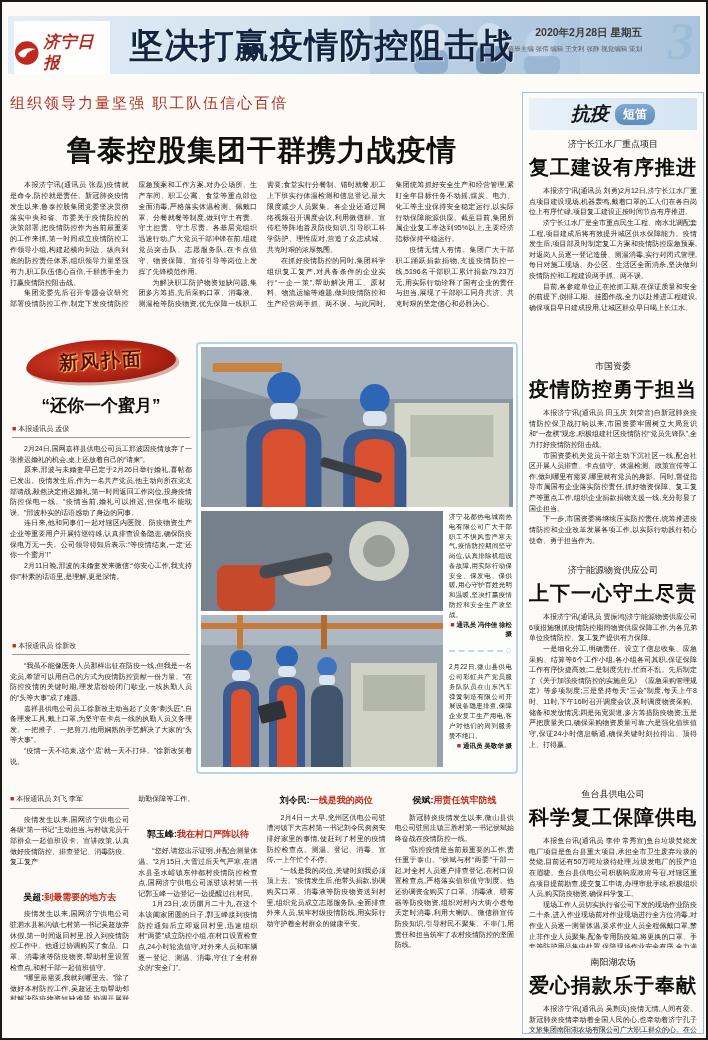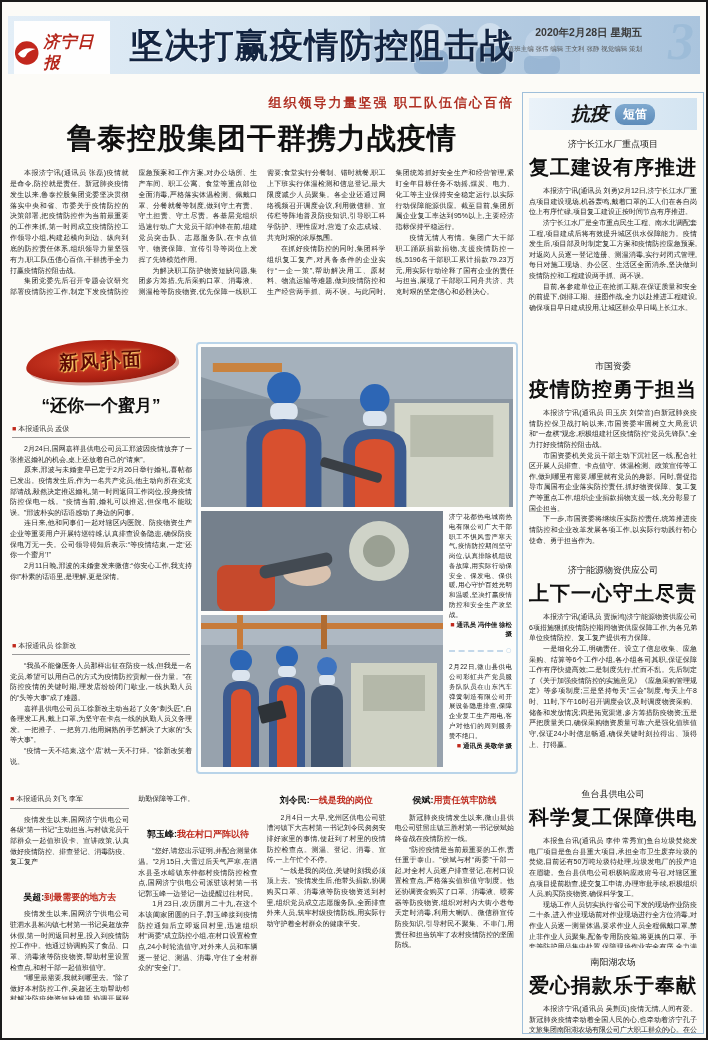--- a/index.html
+++ b/index.html
@@ -12,22 +12,22 @@
   .logo-box{position:absolute;left:6px;top:5px;width:96px;height:64px;background:#fefefe;display:flex;align-items:center;justify-content:center;gap:4px;}
   .logo-name{color:#b5261b;font-weight:bold;font-size:16px;font-family:"Liberation Serif",serif;font-style:italic;letter-spacing:1px;}
   .mast-title{position:absolute;left:104px;top:7px;width:420px;text-align:center;font-size:34px;font-weight:900;
               color:#132440;font-family:"Liberation Sans",sans-serif;letter-spacing:1px;text-shadow:1px 1px 0 rgba(255,255,255,.6);white-space:nowrap;}
   .mast-date{position:absolute;right:58px;top:10px;text-align:right;}
   .mast-date .d1{font-size:10.5px;color:#3a3a3a;font-weight:bold;}
   .mast-date .d2{font-size:6.5px;color:#555;margin-top:5px;}
   .page-num{position:absolute;right:6px;top:-4px;font-size:52px;font-weight:900;font-style:italic;color:#9dbcd8;font-family:"Liberation Serif",serif;}
   
   .lead{left:8px;top:92px;width:504px;}
-  .lead .kicker{text-align:right;font-size:13px;font-weight:bold;color:#b03125;letter-spacing:2px;}
-  .lead .headline{text-align:center;font-size:29px;font-weight:900;color:#101010;margin-top:7px;letter-spacing:1px;white-space:nowrap;}
+  .lead .kicker{text-align:left;font-size:15px;font-weight:normal;color:#b03125;letter-spacing:2px;}
+  .lead .headline{text-align:center;font-size:29px;font-weight:900;color:#101010;margin-top:18px;letter-spacing:1px;white-space:nowrap;}
   .lead .body{margin-top:9px;column-count:4;column-gap:10px;font-size:7px;line-height:1.55;text-align:justify;height:180px;overflow:hidden;color:#1e1e1e;}
   p.np{margin:0;text-indent:2em;}
   
   .rightcol{left:520px;top:90px;width:182px;height:942px;border:1px solid #9fbfda;box-sizing:border-box;padding:5px 6px;overflow:hidden;background:#fcfbf7;}
   .badge-row{display:flex;align-items:center;justify-content:center;gap:6px;background:linear-gradient(90deg,#eaf2f9,#d3e4f1);padding:3px 0;}
   .badge-black{font-size:19px;font-weight:900;font-style:italic;color:#151515;font-family:"Liberation Serif",serif;}
   .badge-blue{font-size:12px;font-weight:bold;color:#fff;background:linear-gradient(#7fa9cf,#5d8cba);padding:2px 8px;border-radius:9px;}
   .r-art{margin-top:8px;}
   .r-kicker{text-align:center;font-size:9px;color:#222;}
   .r-head{text-align:right;font-size:20px;font-weight:900;color:#0e0e0e;font-family:"Liberation Serif",serif;margin:3px 0 5px;letter-spacing:1px;white-space:nowrap;}

